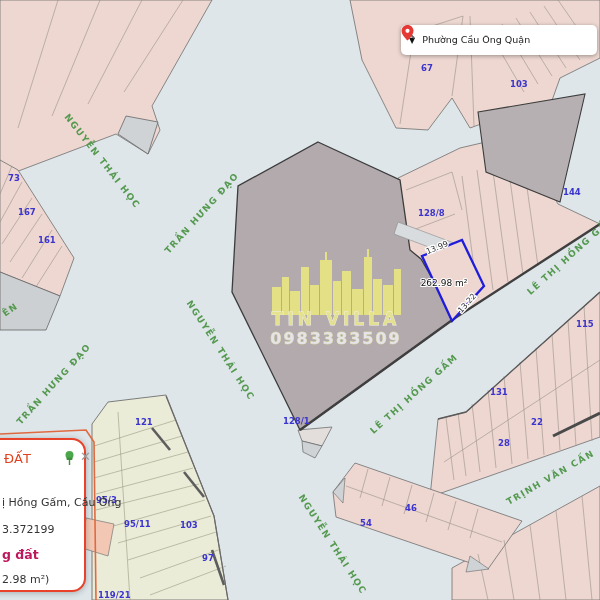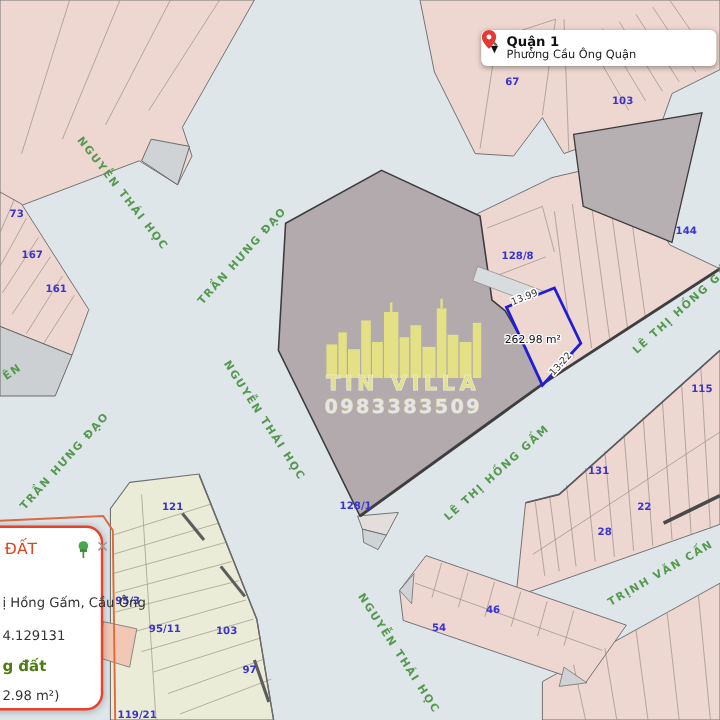--- a/index.html
+++ b/index.html
@@ -34,21 +34,21 @@
     position:absolute;left:-112px;top:438px;width:198px;height:154px;
     background:#fff;border:2px solid #e8432a;border-radius:14px;
     box-shadow:0 1px 6px rgba(0,0,0,.25);z-index:5;box-sizing:border-box;
   }
   .panel .row{position:absolute;white-space:nowrap;}
   .p-title{left:114px;top:11px;font-size:13px;font-weight:400;color:#e0431f;}
   .p-pin{left:172px;top:10px;}
   .p-close{left:190px;top:9px;font-size:13px;color:#9a9a9a;cursor:pointer;}
   .p-addr{left:112px;top:56px;font-size:11px;color:#333;}
   .p-coord{left:112px;top:83px;font-size:11px;color:#333;}
-  .p-bold{left:112px;top:107px;font-size:12.5px;font-weight:700;color:#4d7c0f;}
+  .p-bold{left:112px;top:107px;font-size:12.5px;font-weight:700;color:#be185d;}
   .p-area{left:112px;top:133px;font-size:11px;color:#333;text-align:right;}
 </style>
 </head>
 <body>
 
 <div class="stage">
 
   <svg width="600" height="600" viewBox="0 0 600 600">
 
     <g fill="#edd7d0" stroke="#6f6f6f" stroke-width="0.8">
@@ -245,21 +245,20 @@
       <text class="parcel-num" x="202" y="561">97</text>
       <text class="parcel-num" x="98" y="598">119/21</text>
       <text class="parcel-num" x="360" y="526">54</text>
       <text class="parcel-num" x="405" y="511">46</text>
     </g>
   </svg>
 
   <div class="searchbox">
     <span class="caret">▼</span>
     <div class="sb-texts">
-      <div class="sb-district">Quận 1</div>
       <div class="sb-ward">Phường Cầu Ông Quận</div>
     </div>
     <div class="sb-icons">
       <svg width="14" height="14" viewBox="0 0 14 14">
         <circle cx="6" cy="6" r="4.2" fill="none" stroke="#666" stroke-width="1.5"></circle>
         <line x1="9.2" y1="9.2" x2="13" y2="13" stroke="#666" stroke-width="1.8"></line>
       </svg>
       <svg width="13" height="16" viewBox="0 0 16 20">
         <path d="M8,0 C3.6,0 0.5,3.4 0.5,7.5 C0.5,12.5 8,19.5 8,19.5 S15.5,12.5 15.5,7.5 C15.5,3.4 12.4,0 8,0 Z" fill="#e53935"></path>
         <circle cx="8" cy="7.3" r="2.6" fill="#fff"></circle>
@@ -271,18 +270,18 @@
     <div class="row p-title">ĐẤT</div>
     <div class="row p-pin">
       <svg width="15" height="15" viewBox="0 0 15 15">
         <circle cx="7.5" cy="5" r="4" fill="#4ca64c"></circle>
         <rect x="4.5" y="7.5" width="6" height="2.6" rx="1" fill="#3c8f3c"></rect>
         <line x1="7.5" y1="10" x2="7.5" y2="15" stroke="#3c8f3c" stroke-width="1.4"></line>
       </svg>
     </div>
     <div class="row p-close">✕</div>
     <div class="row p-addr">ị Hồng Gấm, Cầu Ông</div>
-    <div class="row p-coord">4.129131</div>
+    <div class="row p-coord">3.372199</div>
     <div class="row p-bold">g đất</div>
     <div class="row p-area">2.98 m²)</div>
   </div>
 
 </div>
 
 </body></html>

